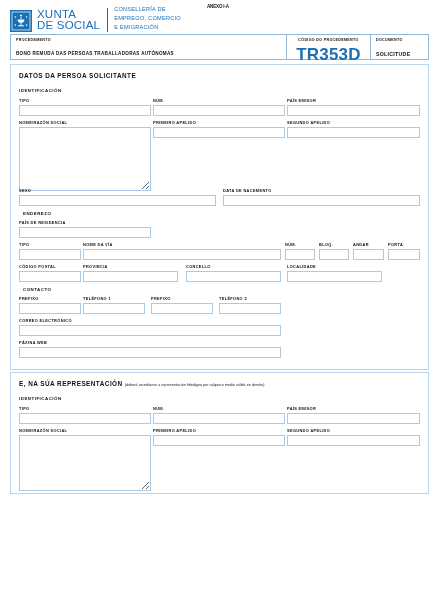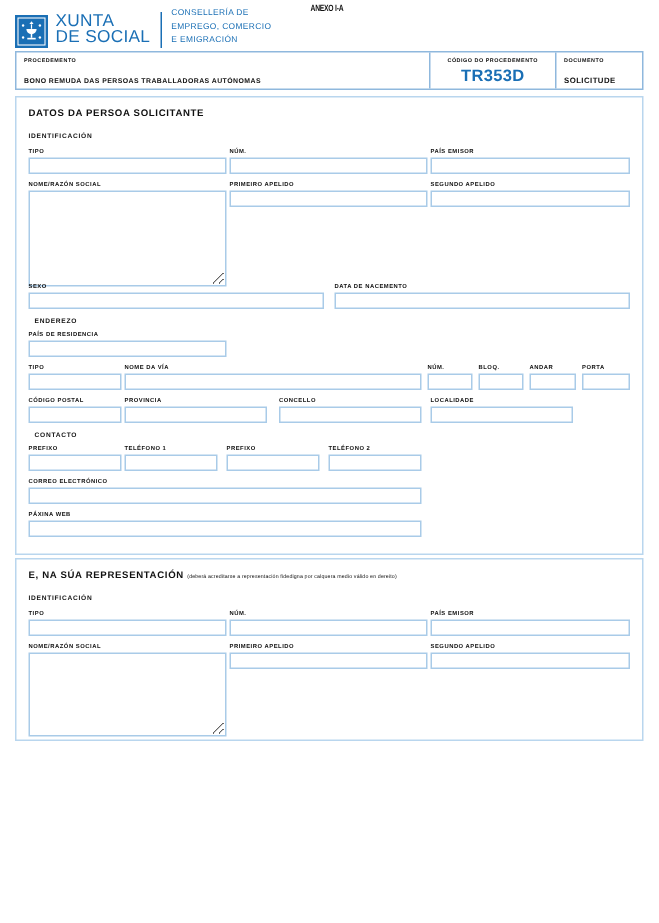--- a/index.html
+++ b/index.html
@@ -118,21 +118,21 @@
     text-transform: uppercase;
   }
   .proc-title {
     font-size: 4.6px;
     font-weight: bold;
     letter-spacing: 0.3px;
     margin-top: 9px;
     color: #111;
   }
   .proc-code {
-    font-size: 11px;
+    font-size: 17px;
     font-weight: bold;
     color: #1a6fb5;
     margin-top: 3px;
     letter-spacing: 0.2px;
   }
   .proc-doc {
     font-size: 5.2px;
     font-weight: bold;
     letter-spacing: 0.3px;
     margin-top: 9px;

